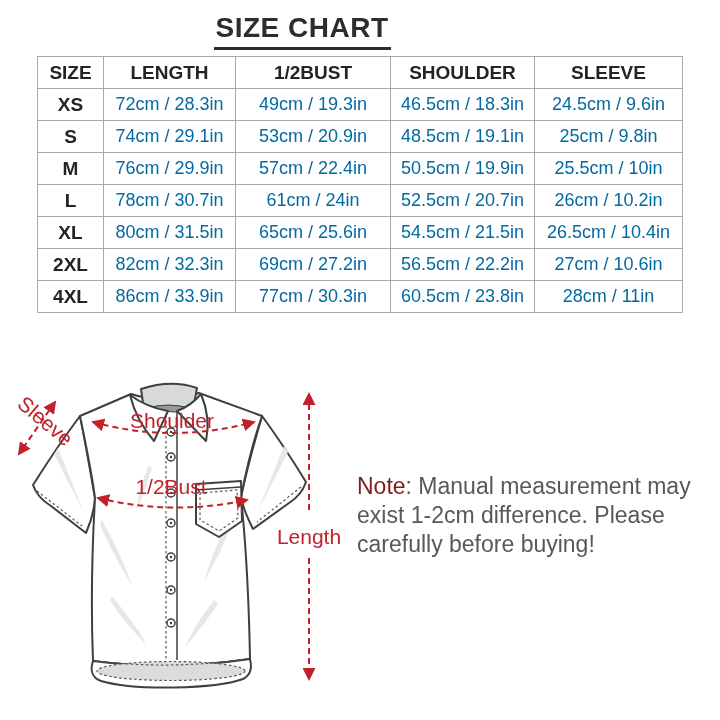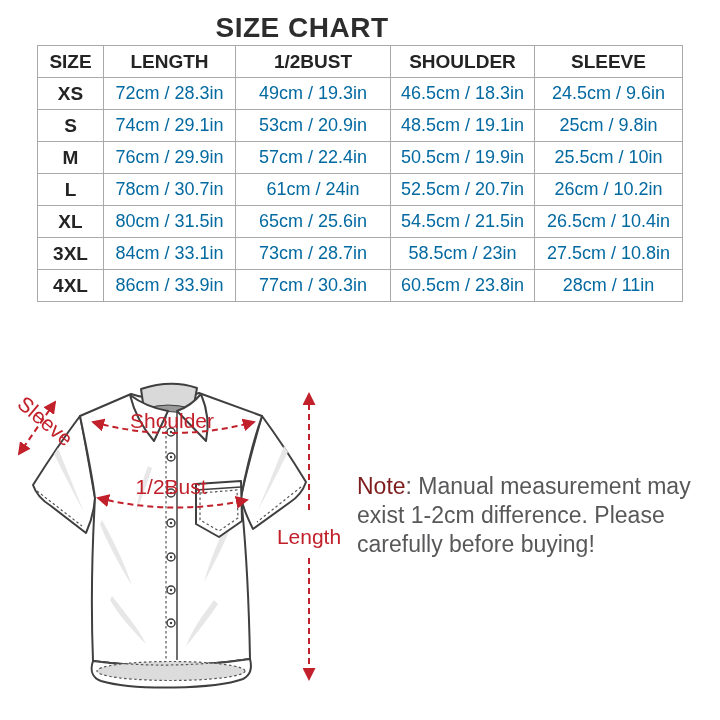--- a/index.html
+++ b/index.html
@@ -8,21 +8,21 @@
     font-family:"Liberation Sans",sans-serif;
   }
   
   .title-wrap{position:absolute;top:12px;left:0;width:604px;text-align:center;}
   .title{
     display:inline-block;font-size:28px;font-weight:bold;letter-spacing:.5px;
     color:#2d2d2d;border-bottom:3px solid #2d2d2d;padding:0 2px 3px 2px;
   }
   
   table.size-table{
-    position:absolute;left:37px;top:45px;width:645px;
+    position:absolute;left:37px;top:56px;width:645px;
     border-collapse:collapse;table-layout:fixed;background:#fff;
   }
   table.size-table th,table.size-table td{
     border:1px solid #a9a9a9;height:31px;text-align:center;vertical-align:middle;
     padding:0;white-space:nowrap;overflow:hidden;
   }
   table.size-table th{font-size:19px;font-weight:bold;color:#242424;}
   td.size-cell{font-size:19px;font-weight:bold;color:#242424;}
   td.val-cell{font-size:18px;font-weight:400;color:#0369a1;}
   
@@ -96,25 +96,25 @@
         <td class="val-cell">26cm / 10.2in</td>
       </tr>
       <tr>
         <td class="size-cell">XL</td>
         <td class="val-cell">80cm / 31.5in</td>
         <td class="val-cell">65cm / 25.6in</td>
         <td class="val-cell">54.5cm / 21.5in</td>
         <td class="val-cell">26.5cm / 10.4in</td>
       </tr>
       <tr>
-        <td class="size-cell">3XL</td>
-        <td class="val-cell">84cm / 33.1in</td>
-        <td class="val-cell">73cm / 28.7in</td>
-        <td class="val-cell">58.5cm / 23in</td>
-        <td class="val-cell">27.5cm / 10.8in</td>
+        <td class="size-cell">2XL</td>
+        <td class="val-cell">82cm / 32.3in</td>
+        <td class="val-cell">69cm / 27.2in</td>
+        <td class="val-cell">56.5cm / 22.2in</td>
+        <td class="val-cell">27cm / 10.6in</td>
       </tr>
       <tr>
         <td class="size-cell">4XL</td>
         <td class="val-cell">86cm / 33.9in</td>
         <td class="val-cell">77cm / 30.3in</td>
         <td class="val-cell">60.5cm / 23.8in</td>
         <td class="val-cell">28cm / 11in</td>
       </tr>
     </tbody>
   </table>

